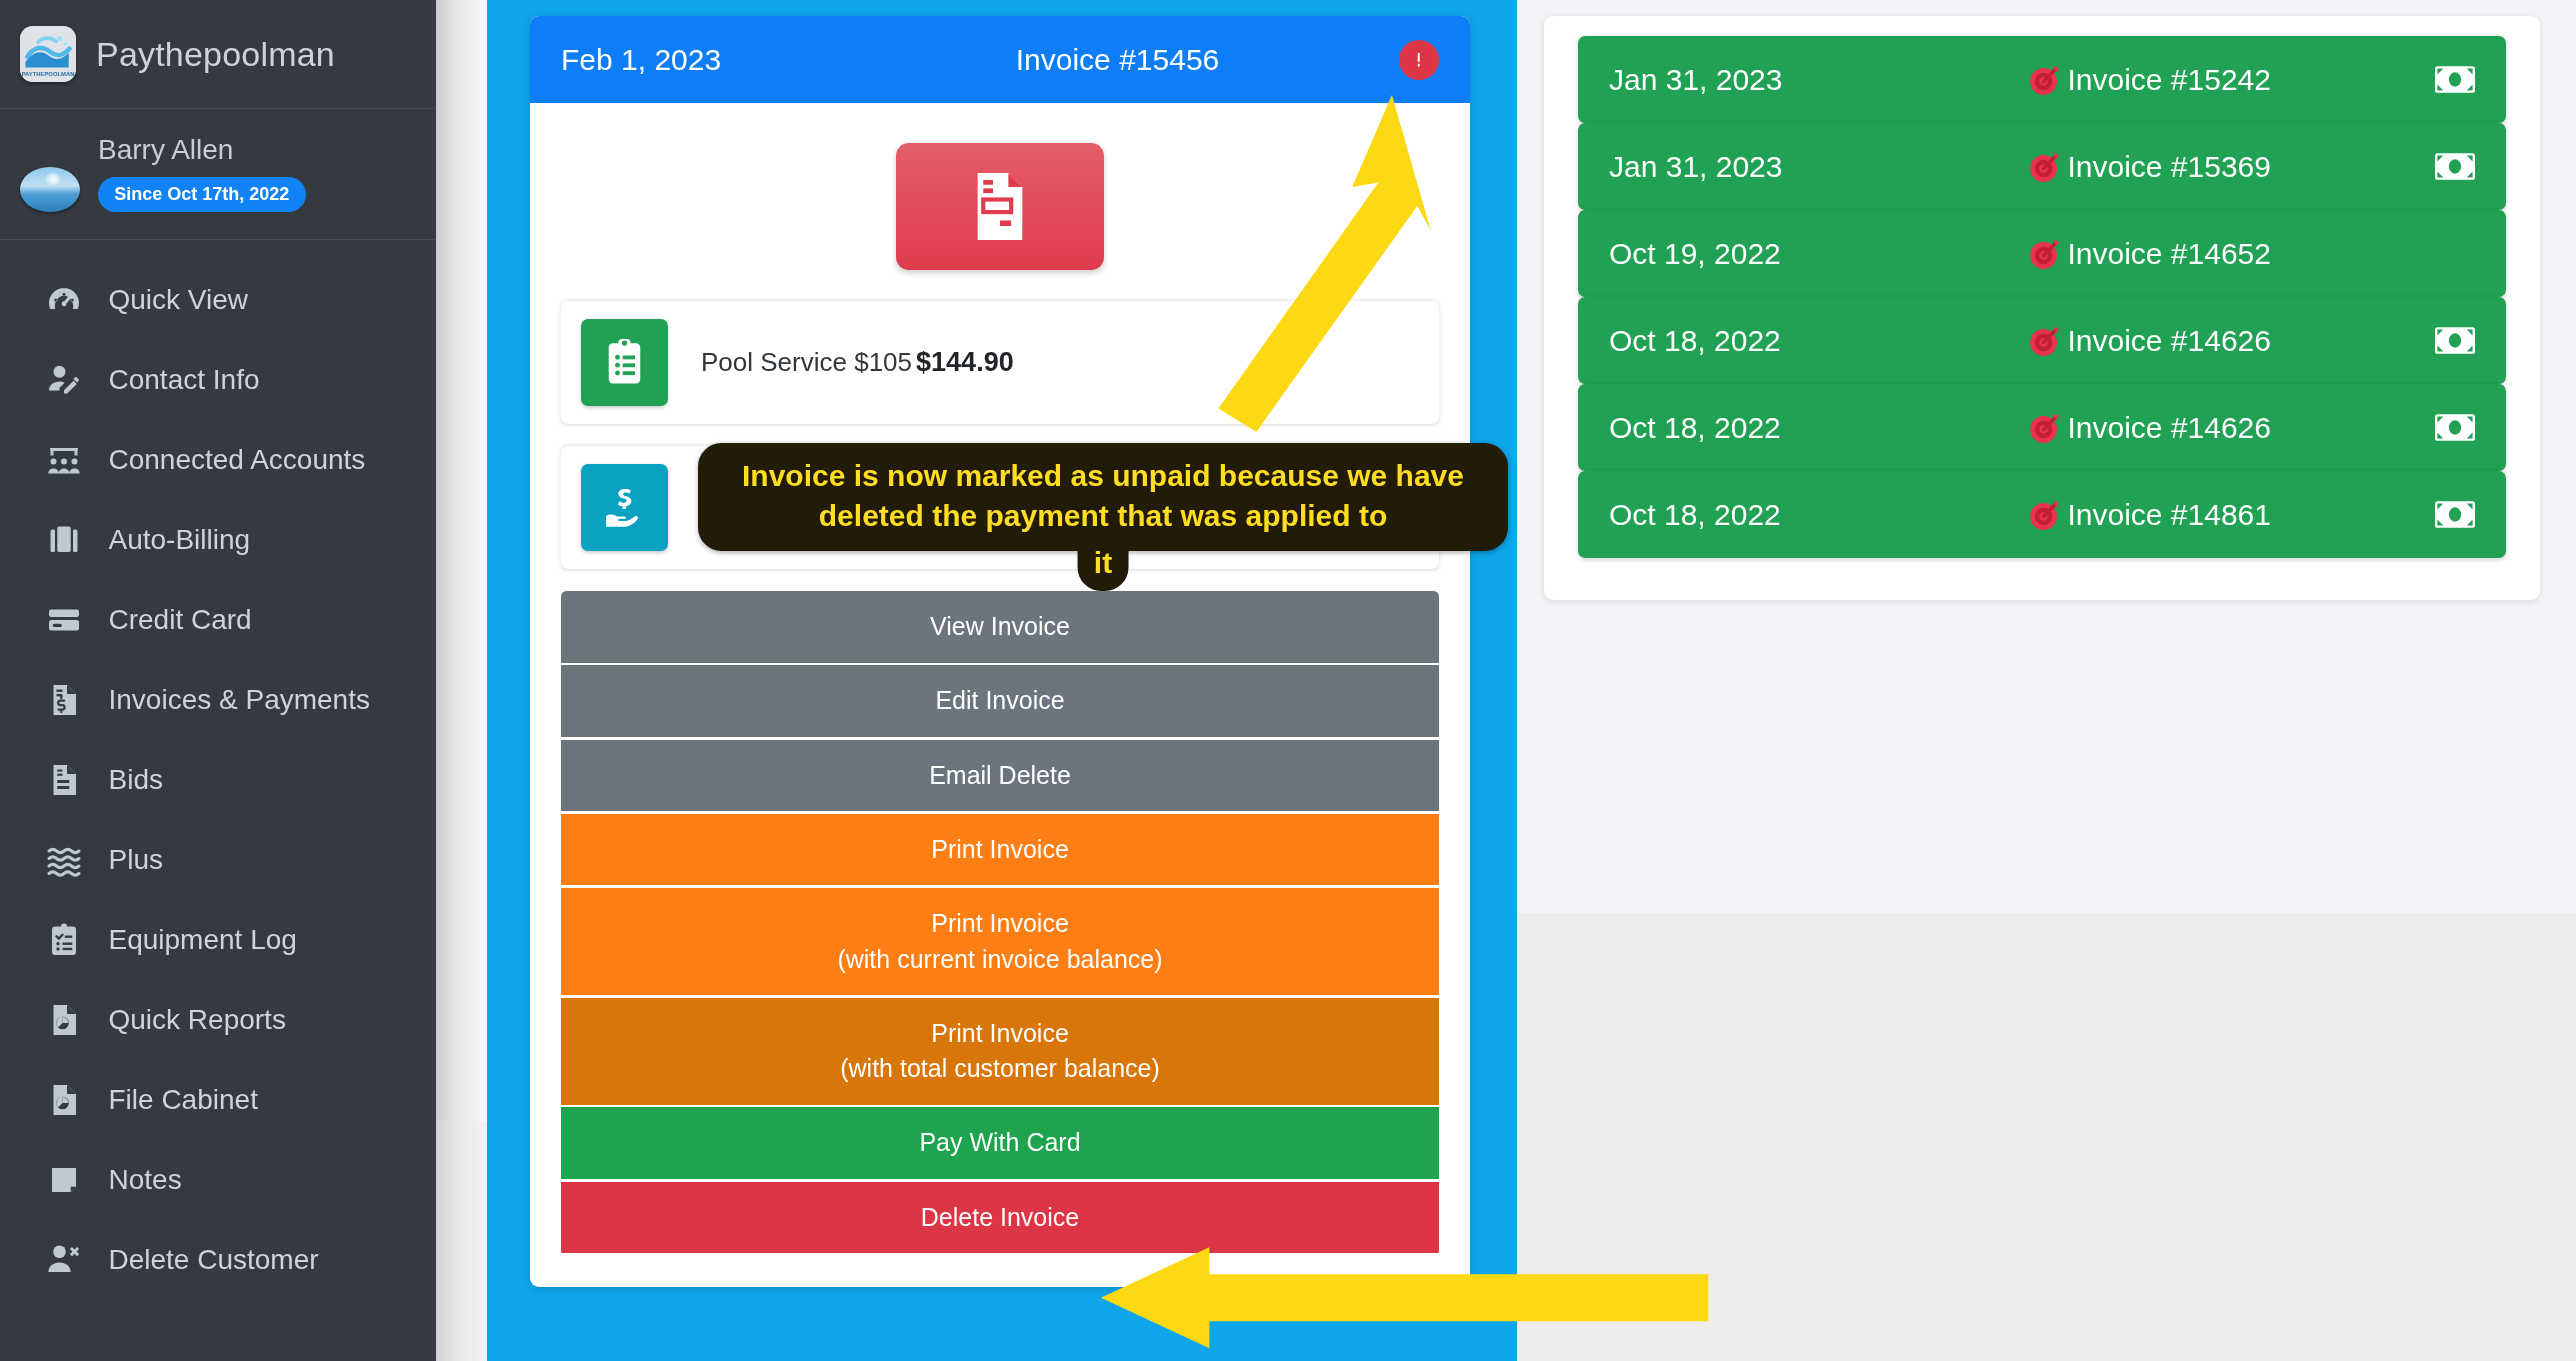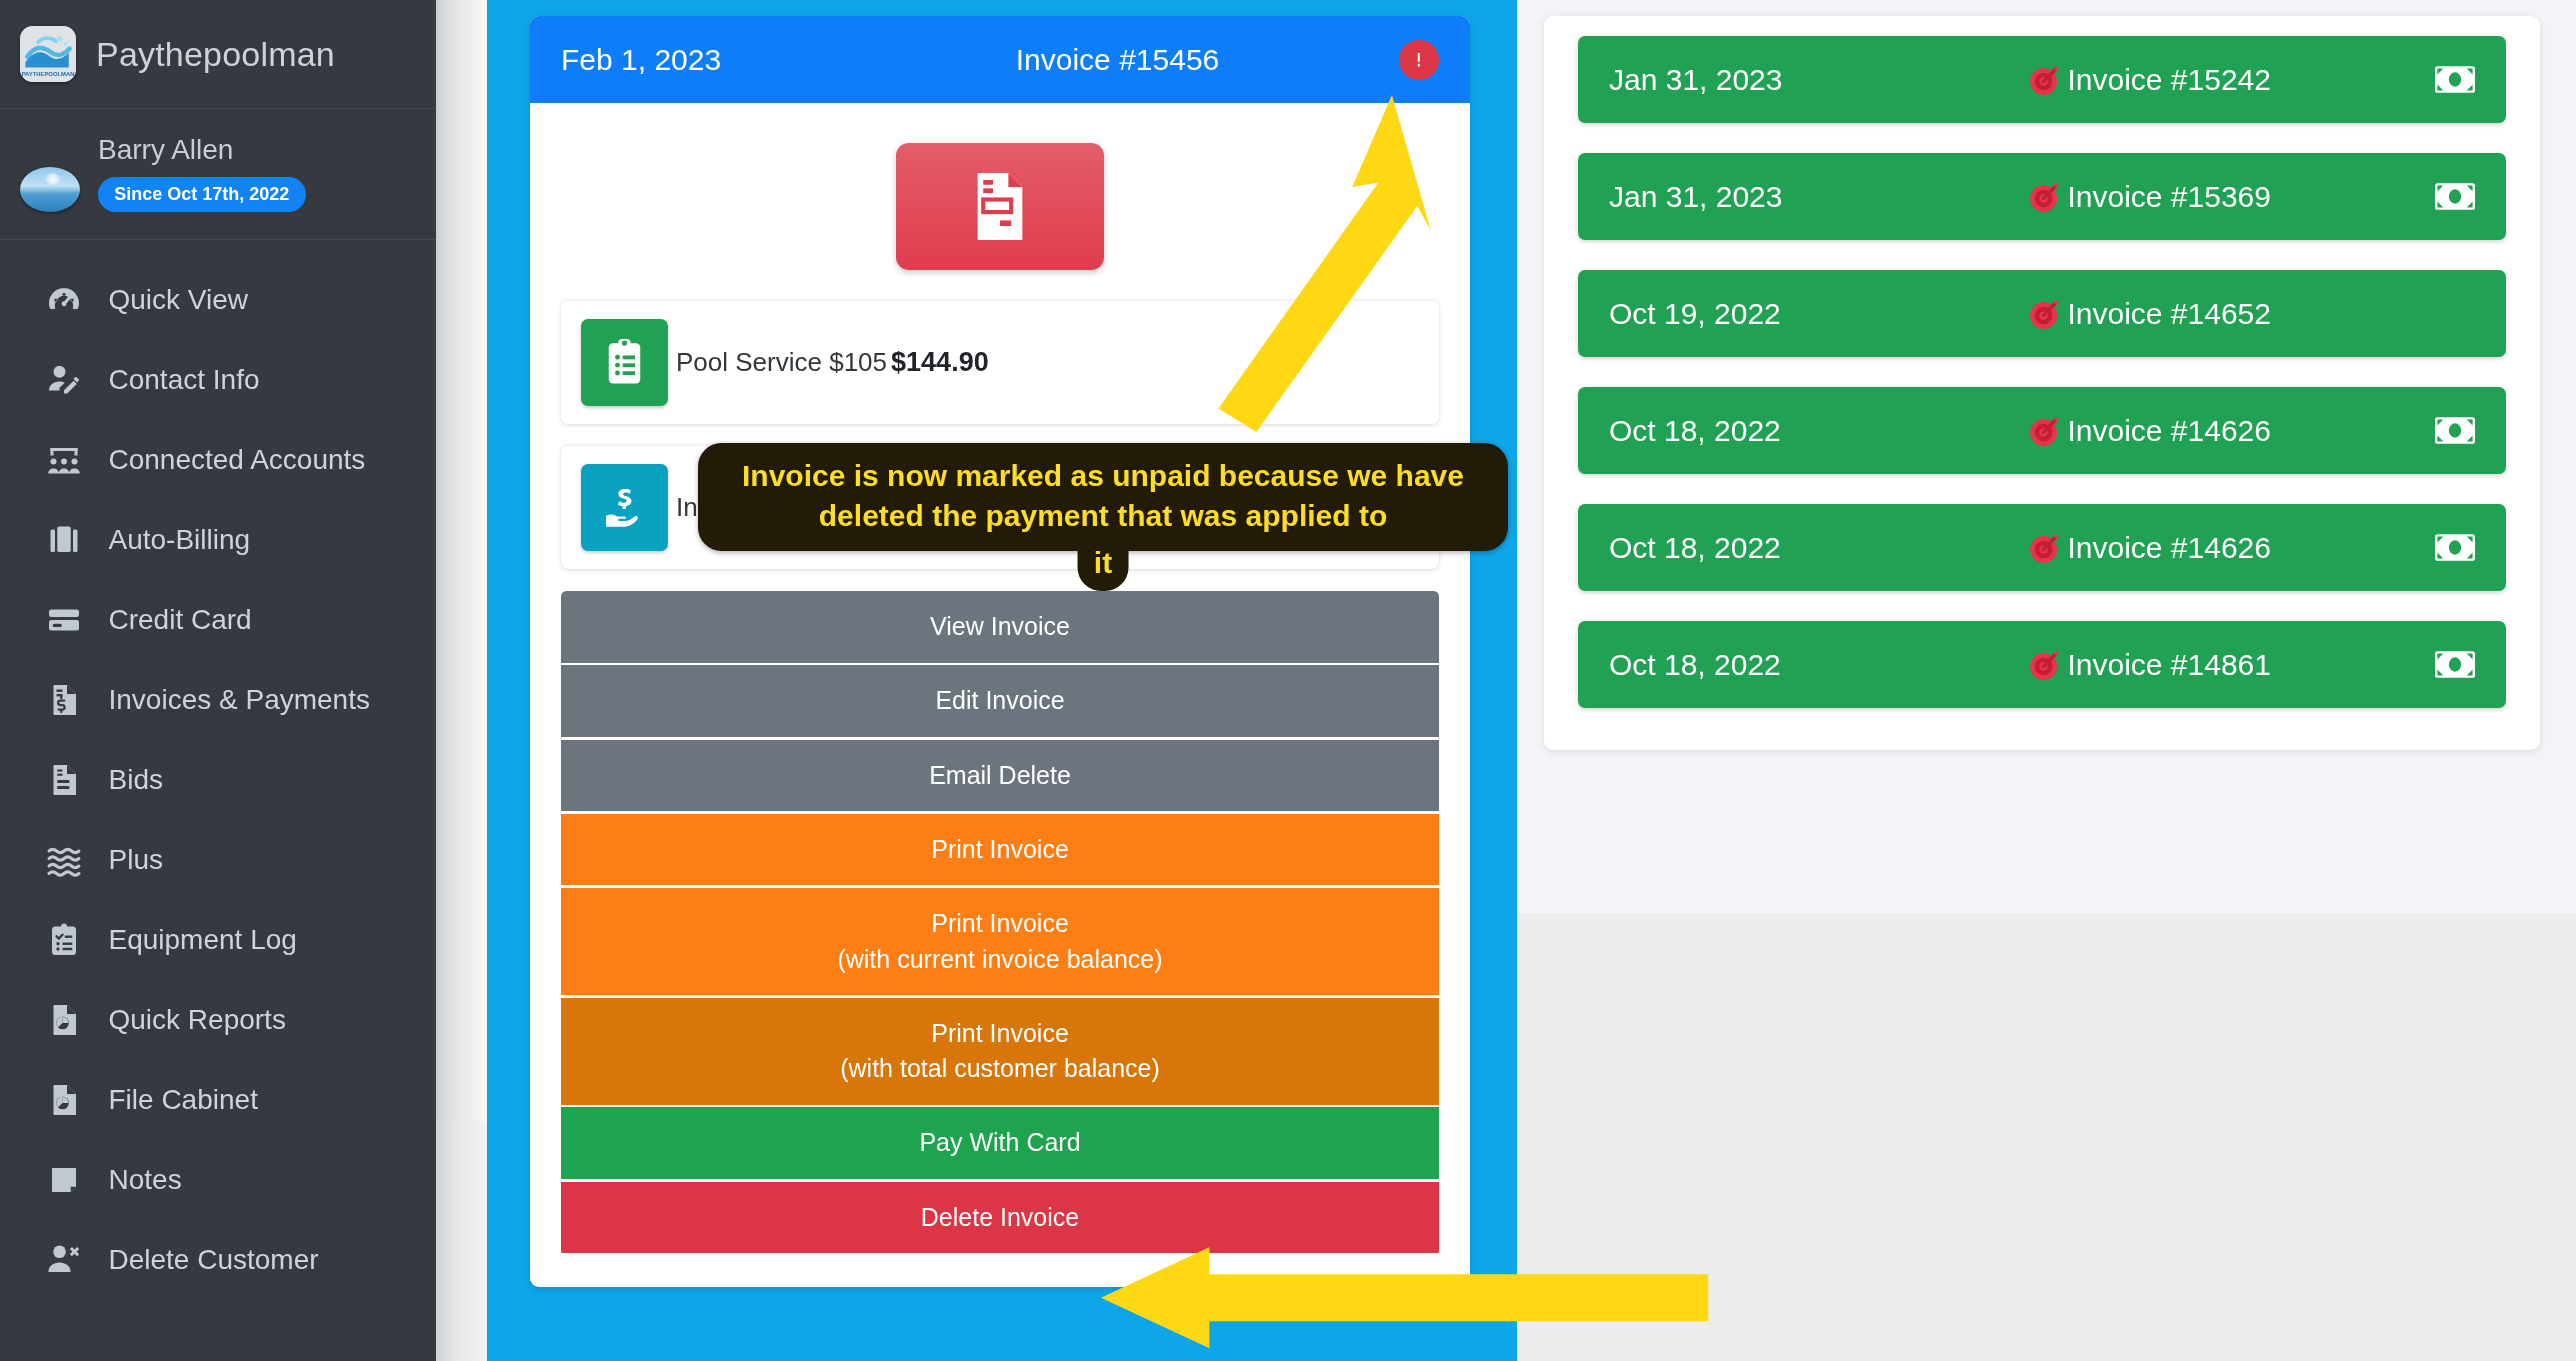--- a/index.html
+++ b/index.html
@@ -161,21 +161,21 @@
   }
   .line-icon {
     width: 87px; height: 87px; flex: 0 0 87px;
     border-radius: 7.2px;
     display: flex; align-items: center; justify-content: center;
     box-shadow: 0 1.8px 3.6px rgba(0,0,0,.2);
   }
   .line-icon.green { background: #21a154; }
   .line-icon.teal  { background: #0aa2c0; }
   .line-icon svg { width: 43px; height: 49px; fill:#fff; }
-  .line-text { margin-left: 8px; }
+  .line-text { margin-left: 33px; }
   .line-title { font-size: 26px; color: #32373c; font-weight: 400; line-height: 1.35; }
   .line-value { font-size: 27px; color: #212529; font-weight: 700; margin-top: 5.4px; }
 
   .action-stack { margin-top: 11px; border-radius: 5.4px; overflow: hidden; }
   .action-btn {
     width: 100%; border: none; cursor: pointer;
     color: #ffffff; font-family: inherit;
     font-size: 25px; font-weight: 400;
     line-height: 1.42; text-align: center;
     padding: 18px 9px; margin-bottom: 2.7px;
@@ -197,21 +197,21 @@
   }
   .list-card {
     background: #ffffff;
     border-radius: 9px;
     box-shadow: 0 1.8px 7.2px rgba(0,0,0,.10);
     padding: 20px 34px 42px;
   }
   .inv-row {
     background: #21a154;
     border-radius: 7.2px;
-    height: 87px; margin-bottom: 30px;
+    height: 87px; 
     display: flex; align-items: center;
     padding: 0 31px;
     box-shadow: 0 1.8px 4.5px rgba(0,0,0,.17);
     cursor: pointer;
   }
   .inv-row:last-child { margin-bottom: 0; }
   .row-date { font-size: 30px; color: #fff; width: 262px; flex: 0 0 262px; }
   .row-mid  { flex: 1 1 auto; display: flex; align-items: center; justify-content: center; }
   .row-target { width: 34px; height: 34px; margin-right: 5.4px; flex:0 0 34px; }
   .row-target svg { width: 34px; height: 34px; display:block; }

